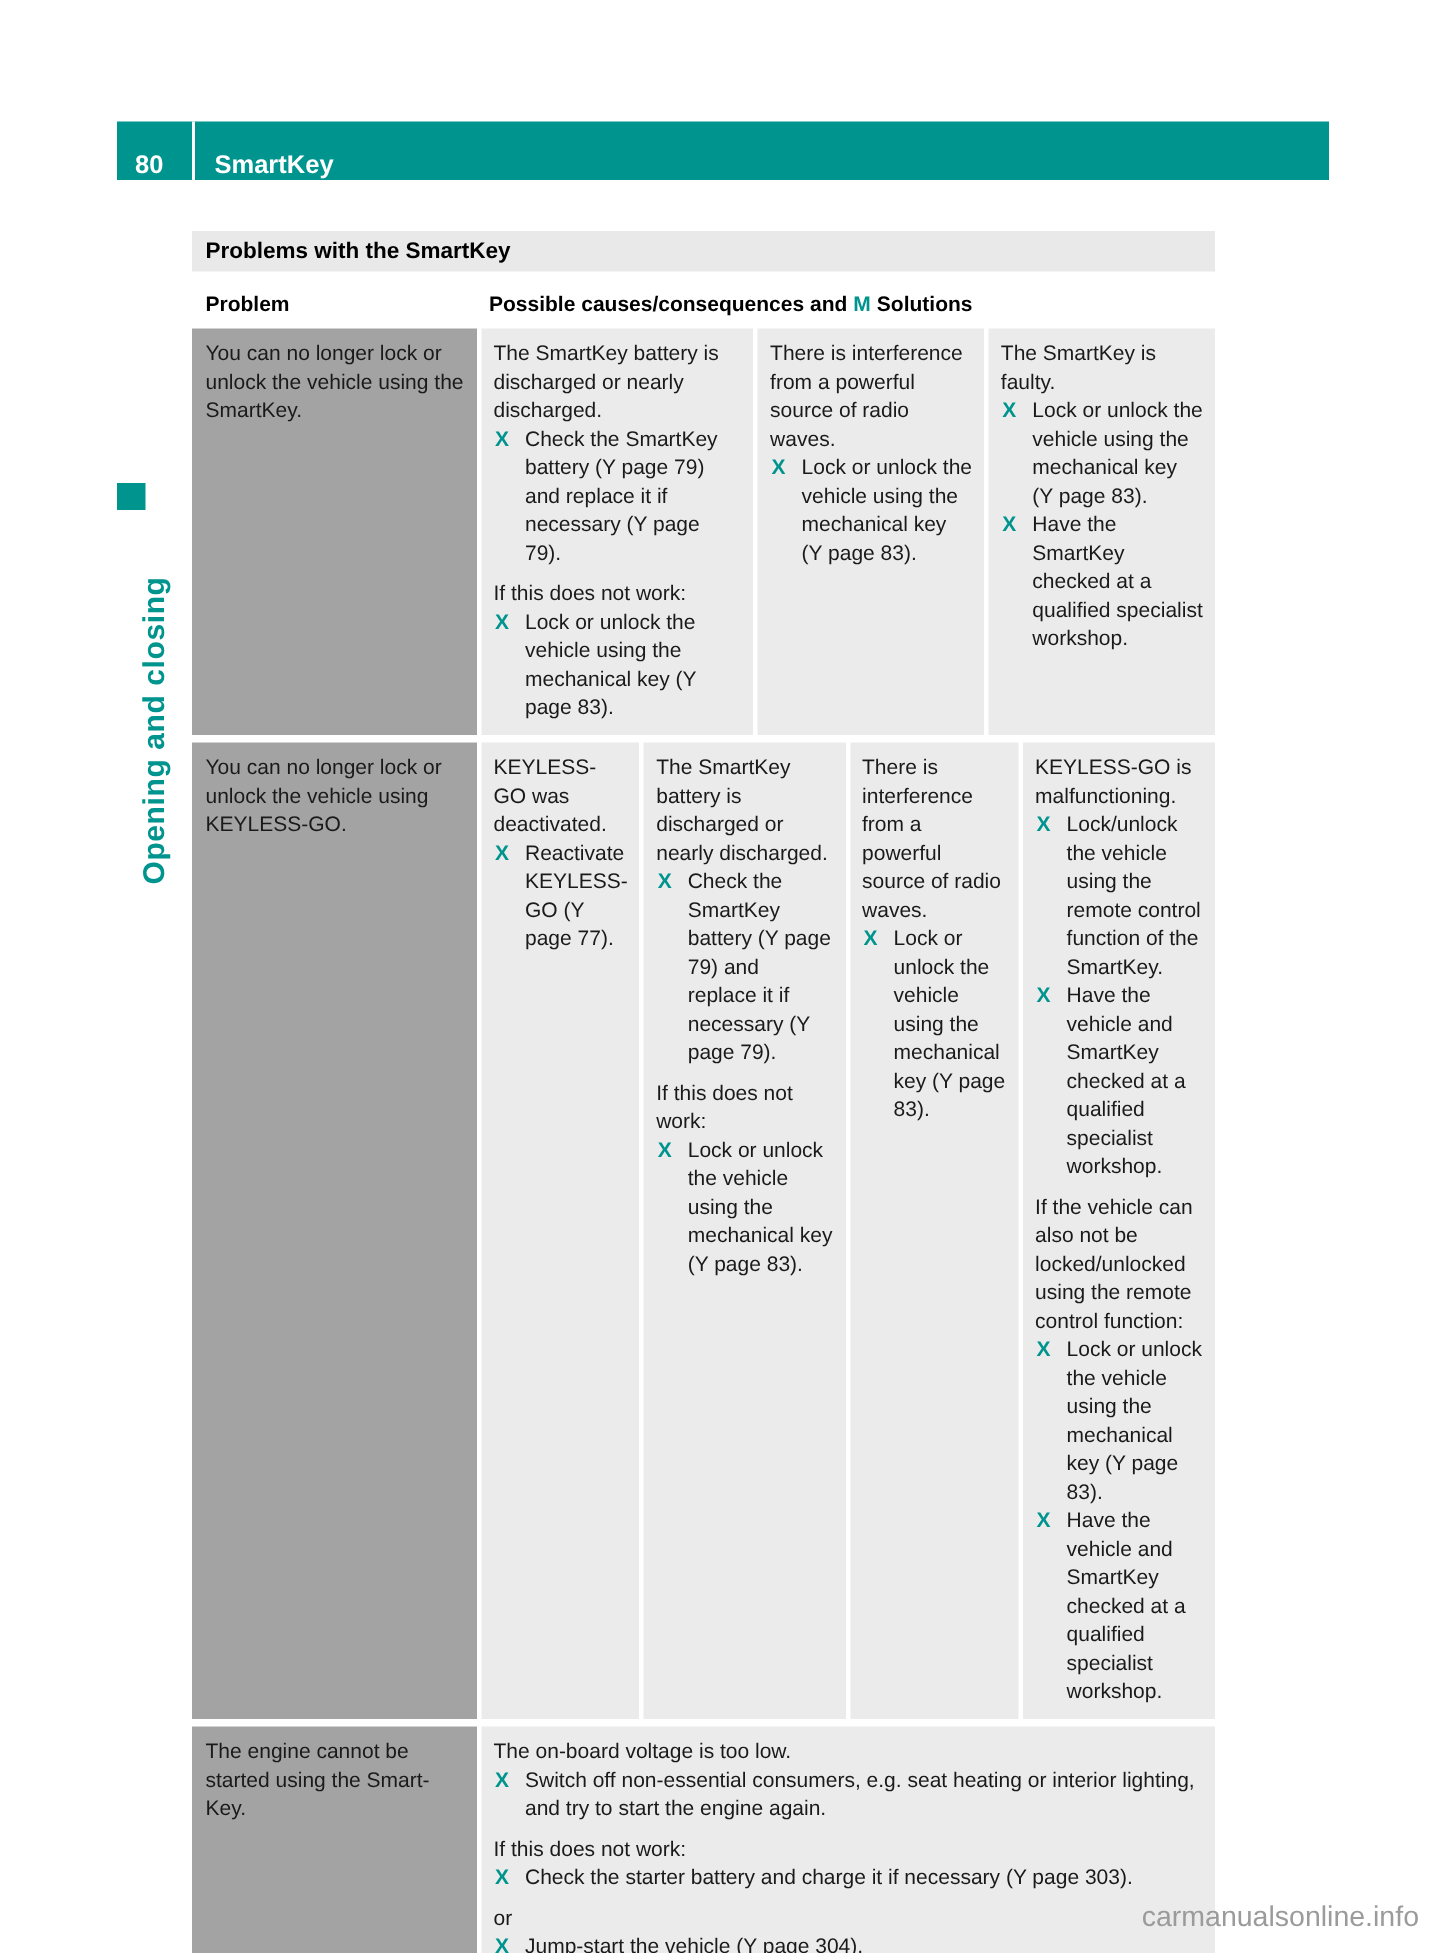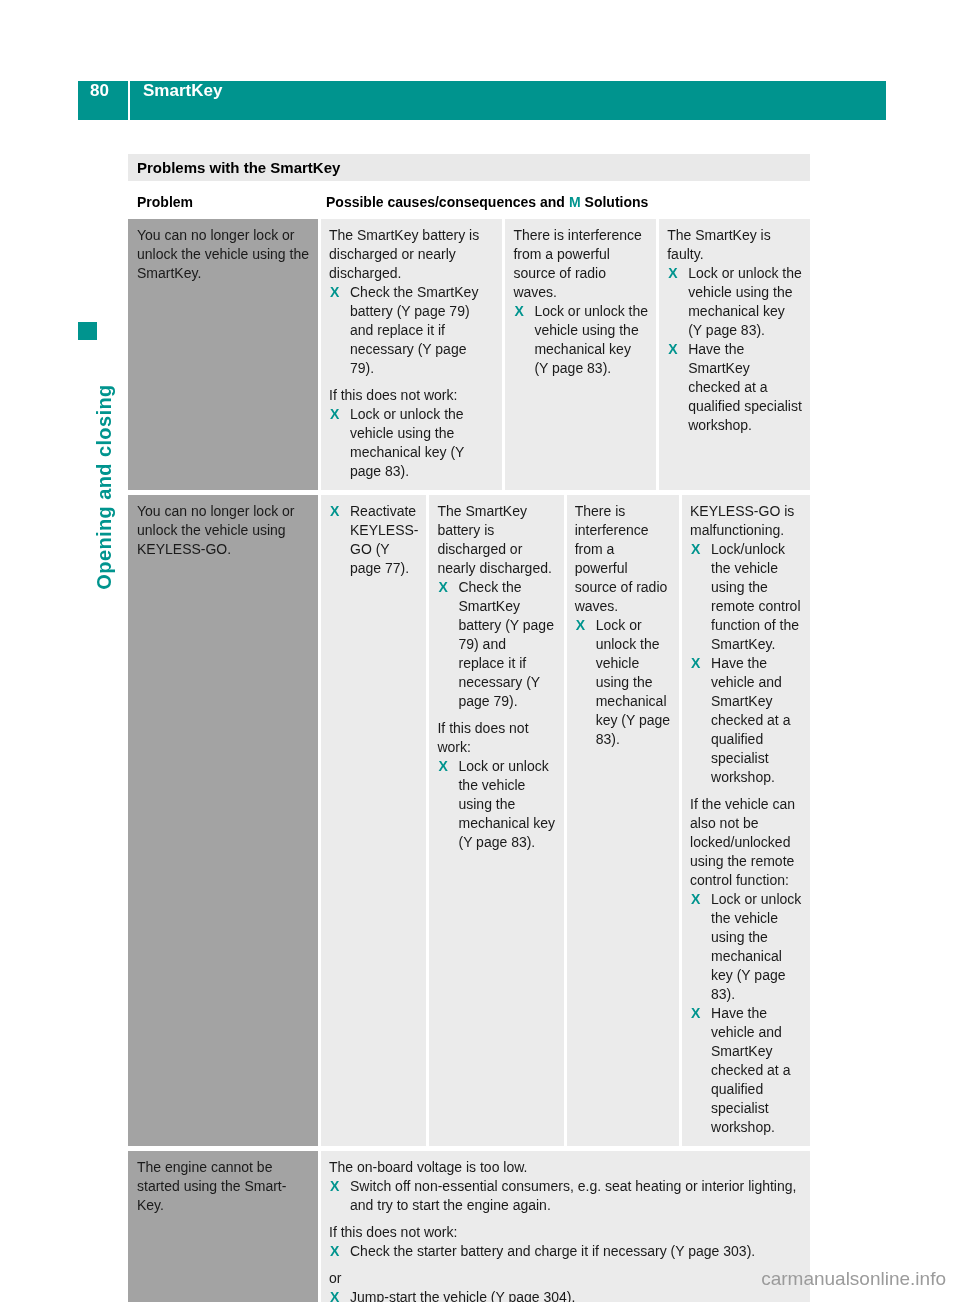--- a/index.html
+++ b/index.html
@@ -9,21 +9,21 @@
     background:#ffffff;
     font-family:"Liberation Sans", sans-serif;
     color:#1a1a1a;
     overflow:hidden;
   }
 
   
   .header-bar {
     position:absolute; left:78px; top:81px; width:808px; height:39px;
     background:#00948E; color:#ffffff;
-    display:flex; align-items:flex-start;
+    display:flex; align-items:flex-end;
     font-weight:bold; font-size:17px;
   }
   .page-num { width:50px; padding-left:12px; }
   .header-sep { width:2px; height:39px; background:#ffffff; }
   .chapter { padding-left:13px; }
 
   
   .side-square {
     position:absolute; left:78px; top:322px; width:19px; height:18px;
     background:#00948E;
@@ -108,20 +108,21 @@
             <div class="line lead">The SmartKey is faulty.</div>
             <div class="line bullet"><span class="marker">X</span><span>Lock or unlock the vehicle using the mechanical key (Y page 83).</span></div>
             <div class="line bullet"><span class="marker">X</span><span>Have the SmartKey checked at a qualified specialist workshop.</span></div>
           </div>
         </div>
       </div>
       <div class="trow">
         <div class="problem-cell">You can no longer lock or unlock the vehicle using KEYLESS-GO.</div>
         <div class="solutions-col">
           <div class="section">
+            <div class="line lead">KEYLESS-GO was deactivated.</div>
             <div class="line bullet"><span class="marker">X</span><span>Reactivate KEYLESS-GO (Y page 77).</span></div>
           </div>
           <div class="section">
             <div class="line lead">The SmartKey battery is discharged or nearly discharged.</div>
             <div class="line bullet"><span class="marker">X</span><span>Check the SmartKey battery (Y page 79) and replace it if necessary (Y page 79).</span></div>
             <div class="line plain">If this does not work:</div>
             <div class="line bullet"><span class="marker">X</span><span>Lock or unlock the vehicle using the mechanical key (Y page 83).</span></div>
           </div>
           <div class="section">
             <div class="line lead">There is interference from a powerful source of radio waves.</div>

